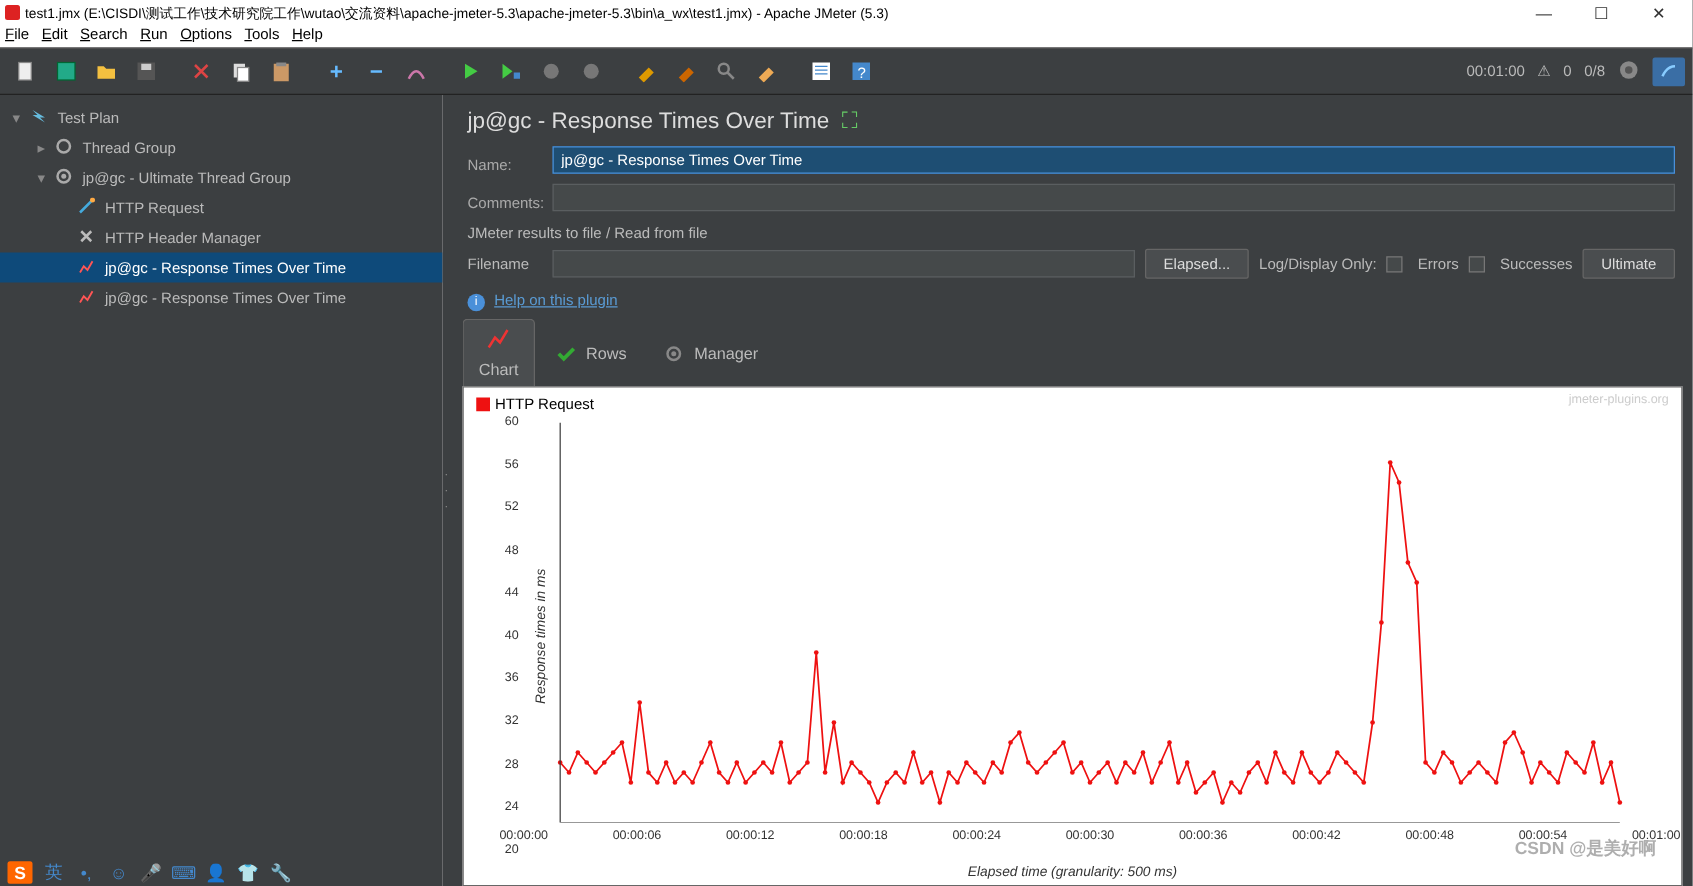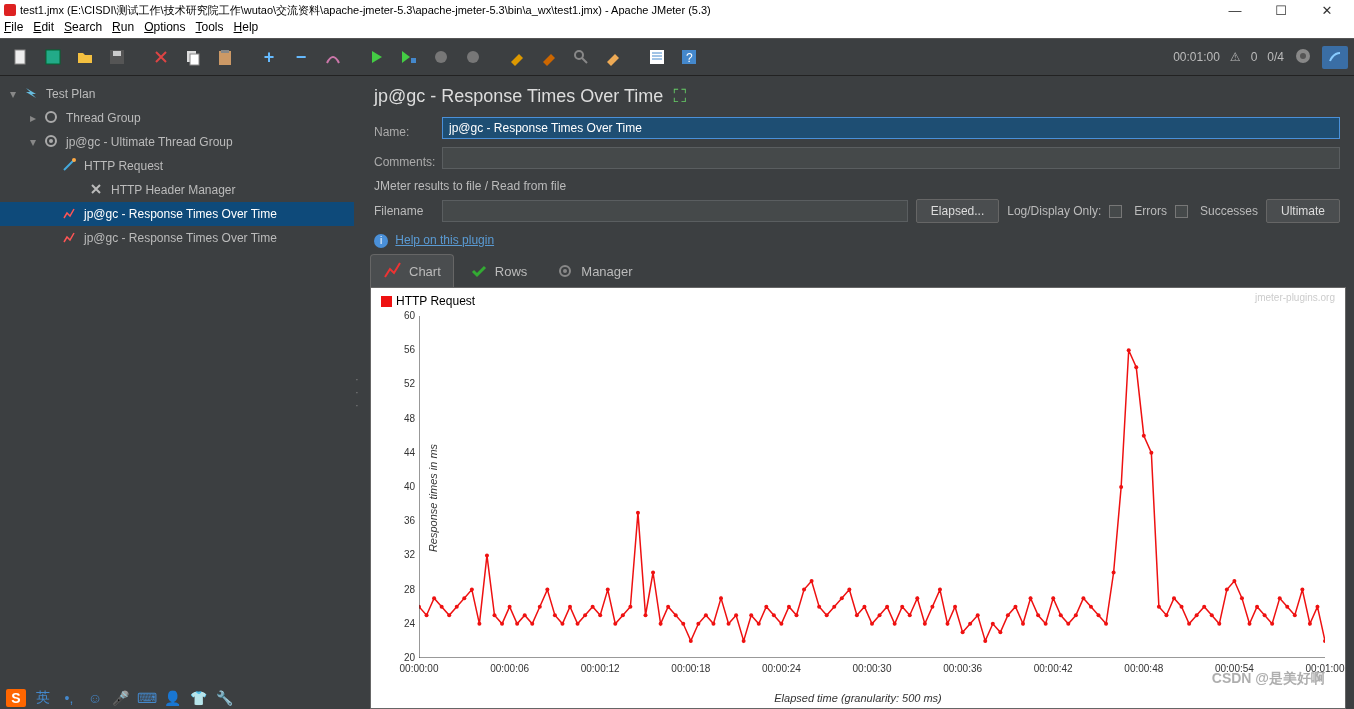--- a/index.html
+++ b/index.html
@@ -30,21 +30,21 @@
   .fieldset-label { padding: 6px 14px 2px; font-size: 12px; color: #bbb; }
   .file-row { display: flex; align-items: center; padding: 4px 14px 8px; font-size: 12px; gap: 8px; }
   .file-row input.fn { flex: 1; background: #45494a; border: 1px solid #5a5e60; color: #ddd; padding: 3px 6px; font-size: 12px; max-width: 478px; }
   .btn { background: #4a4d4f; border: 1px solid #666; color: #ddd; padding: 4px 14px; font-size: 12px; border-radius: 2px; }
   .chk { width: 13px; height: 13px; border: 1px solid #777; background: #45494a; display: inline-block; margin-right: 4px; vertical-align: middle; }
   .help-row { padding: 2px 14px 6px; font-size: 12px; }
   .help-row .info { width: 14px; height: 14px; display: inline-block; background: #4a90d9; color: #fff; border-radius: 50%; font-size: 10px; text-align: center; line-height: 14px; margin-right: 4px; }
   .help-row a { color: #5a9bd4; text-decoration: underline; }
   .tabs { display: flex; padding: 0 10px; gap: 2px; }
   .tab { display: flex; align-items: center; gap: 6px; padding: 6px 12px; font-size: 13px; color: #bbb; border: 1px solid transparent; border-bottom: none; }
-  .tab.active { background: #4a4d4f; border-color: #666; border-radius: 4px 4px 0 0; }
+  .tab.active { background: #4a4d4f; border-color: #666; border-radius: 4px 4px 0 0; flex-direction: column; }
   .chart-wrap { flex: 1; background: #fff; margin: 0 8px 0 10px; border: 1px solid #666; position: relative; }
   .legend { position: absolute; top: 6px; left: 10px; font-size: 12px; color: #000; }
   .legend .sw { width: 11px; height: 11px; background: #e11; display: inline-block; margin-right: 4px; vertical-align: middle; }
   .watermark { position: absolute; top: 4px; right: 10px; font-size: 10px; color: #ccc; }
   .chartarea { position: absolute; top: 28px; left: 48px; right: 20px; bottom: 50px; }
   .ylabel { position: absolute; left: 8px; top: 50%; transform: translateY(-50%) rotate(-90deg); font-size: 11px; color: #333; font-style: italic; white-space: nowrap; }
   .xlabel { position: absolute; bottom: 4px; left: 50%; transform: translateX(-50%); font-size: 11px; color: #333; font-style: italic; }
   .ytick { position: absolute; left: -26px; font-size: 10px; color: #333; text-align: right; width: 22px; }
   .xtick { position: absolute; bottom: -16px; font-size: 10px; color: #333; transform: translateX(-50%); white-space: nowrap; }
   svg.plot { width: 100%; height: 100%; }
@@ -180,21 +180,21 @@
   <div class="tb-btn">
       <svg width="18" height="18">
         <rect x="2" y="2" width="14" height="14" fill="#48c"></rect>
         <text x="6" y="14" fill="#fff" font-size="12">?</text>
       </svg>
     </div>
   <div class="tb-status">
     <span>00:01:00</span>
     <span>⚠</span>
     <span>0</span>
-    <span>0/4</span>
+    <span>0/8</span>
     <span><svg width="18" height="18">
           <circle cx="9" cy="9" r="7" fill="#888"></circle>
           <circle cx="9" cy="9" r="3" fill="#555"></circle>
         </svg></span>
     <span style="background:#3a6ea5;padding:3px 6px;border-radius:2px"><svg width="14" height="14">
           <path d="M2 12s3-8 10-8" stroke="#8cf" fill="none" stroke-width="2"></path>
         </svg></span>
   </div>
 </div>
 
@@ -222,21 +222,21 @@
           </svg></span>
       <span>jp@gc - Ultimate Thread Group</span>
     </div>
     <div class="tree-row" style="padding-left:62px">
       <span class="ticon"><svg width="14" height="14">
             <path d="M2 12L12 2" stroke="#4ad" stroke-width="2"></path>
             <circle cx="12" cy="2" r="2" fill="#fa4"></circle>
           </svg></span>
       <span>HTTP Request</span>
     </div>
-    <div class="tree-row" style="padding-left:89px">
+    <div class="tree-row" style="padding-left:62px">
       <span class="ticon"><svg width="14" height="14">
             <path d="M3 3l8 8M11 3l-8 8" stroke="#bbb" stroke-width="2"></path>
           </svg></span>
       <span>HTTP Header Manager</span>
     </div>
     <div class="tree-row sel" style="padding-left:62px">
       <span class="ticon"><svg width="14" height="14">
             <path d="M2 12l3-5 3 3 4-7" stroke="#f55" fill="none" stroke-width="1.5"></path>
           </svg></span>
       <span>jp@gc - Response Times Over Time</span>

